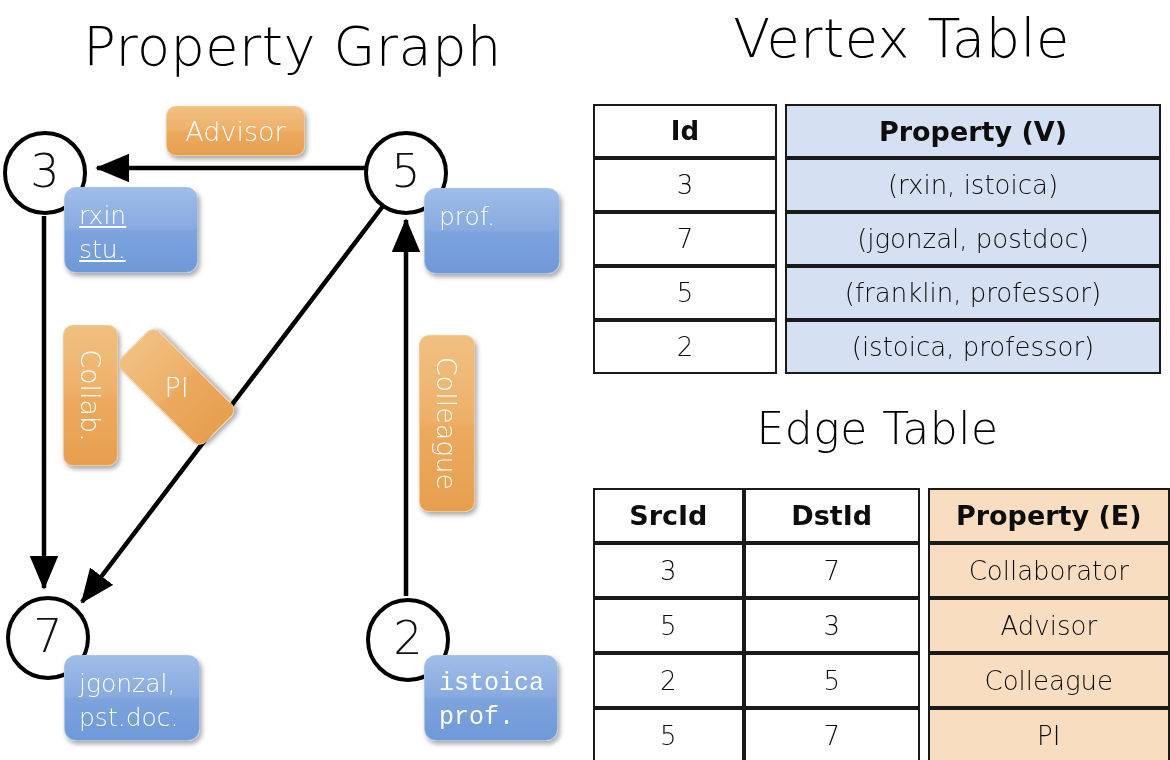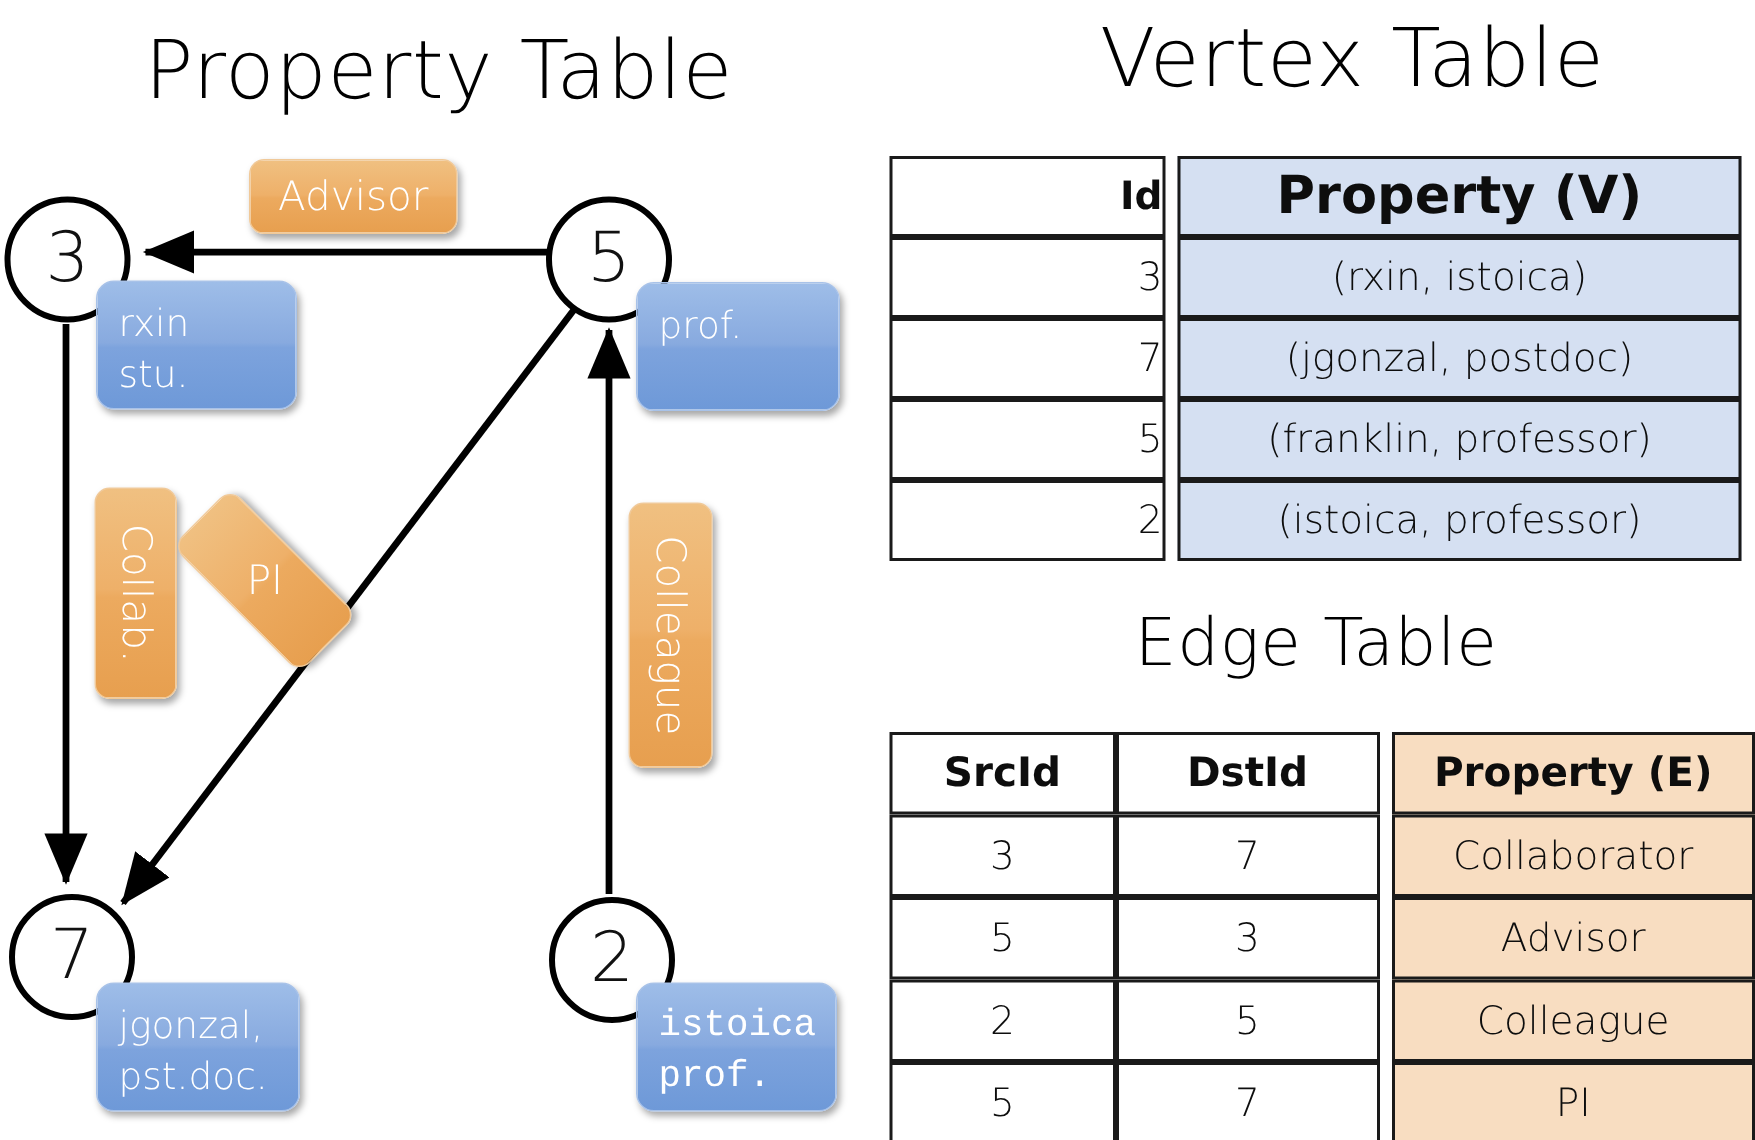--- a/index.html
+++ b/index.html
@@ -71,37 +71,37 @@
     background:#fff;color:#0d0d0d;
     padding:0;
   }
   .tbl th{font-weight:bold;}
   .gap{border:none !important;background:transparent !important;width:8px;padding:0;}
   .prop-v{background:#d5e0f2 !important;}
   .prop-e{background:#f8ddc1 !important;}
 
   #vertex-table{left:593px;top:104px;}
   #vertex-table td,#vertex-table th{height:50px;font-size:26px;}
-  #vertex-table .c-id{width:180px;text-align:right;}
+  #vertex-table .c-id{width:180px;}
   #vertex-table .c-prop{width:372px;}
-  #vertex-table th.c-prop{font-size:35px;margin-top:40px;}
+  #vertex-table th.c-prop{font-size:27px;margin-top:40px;}
 
   #edge-table{left:593px;top:488px;}
   #edge-table td,#edge-table th{height:51px;font-size:26px;}
   #edge-table .c-src{width:148px;margin-top:36px;}
   #edge-table .c-dst{width:174px;margin-top:17px;}
   #edge-table .c-prop{width:240px;}
   #edge-table th{font-size:27px;}
 </style>
 </head>
 <body>
 
 <div id="root">
 
-  <div class="title" id="graph-title">Property Table</div>
+  <div class="title" id="graph-title">Property Graph</div>
 
   <svg id="graph-svg" viewBox="0 0 585 760" xmlns="http://www.w3.org/2000/svg">
     <defs>
       <marker id="ah" markerWidth="9" markerHeight="9" refX="7.2" refY="3.2" orient="auto" markerUnits="strokeWidth">
         <path d="M0,0 L7.6,3.2 L0,6.4 z" fill="#000"></path>
       </marker>
     </defs>
 
     <line x1="366" y1="168" x2="97" y2="168" stroke="#000" stroke-width="4.5" marker-end="url(#ah)"></line>
 
@@ -118,21 +118,21 @@
   <div class="node" style="left:364px;top:131px;width:84px;height:84px;">
     <span>5</span>
   </div>
   <div class="node" style="left:6px;top:596px;width:84px;height:84px;">
     <span>7</span>
   </div>
   <div class="node" style="left:366px;top:598px;width:84px;height:84px;">
     <span>2</span>
   </div>
 
-  <div class="vbox" style="left:64px;top:187px;width:134px;height:86px;">
+  <div class="vbox" style="left:64px;top:187px;width:134px;height:86px;text-decoration:underline;">
     <div>rxin</div>
     <div>stu.</div>
   </div>
   <div class="vbox" style="left:424px;top:188px;width:136px;height:86px;">
     <div>prof.</div>
   </div>
   <div class="vbox" style="left:64px;top:655px;width:136px;height:86px;">
     <div>jgonzal,</div>
     <div>pst.doc.</div>
   </div>

